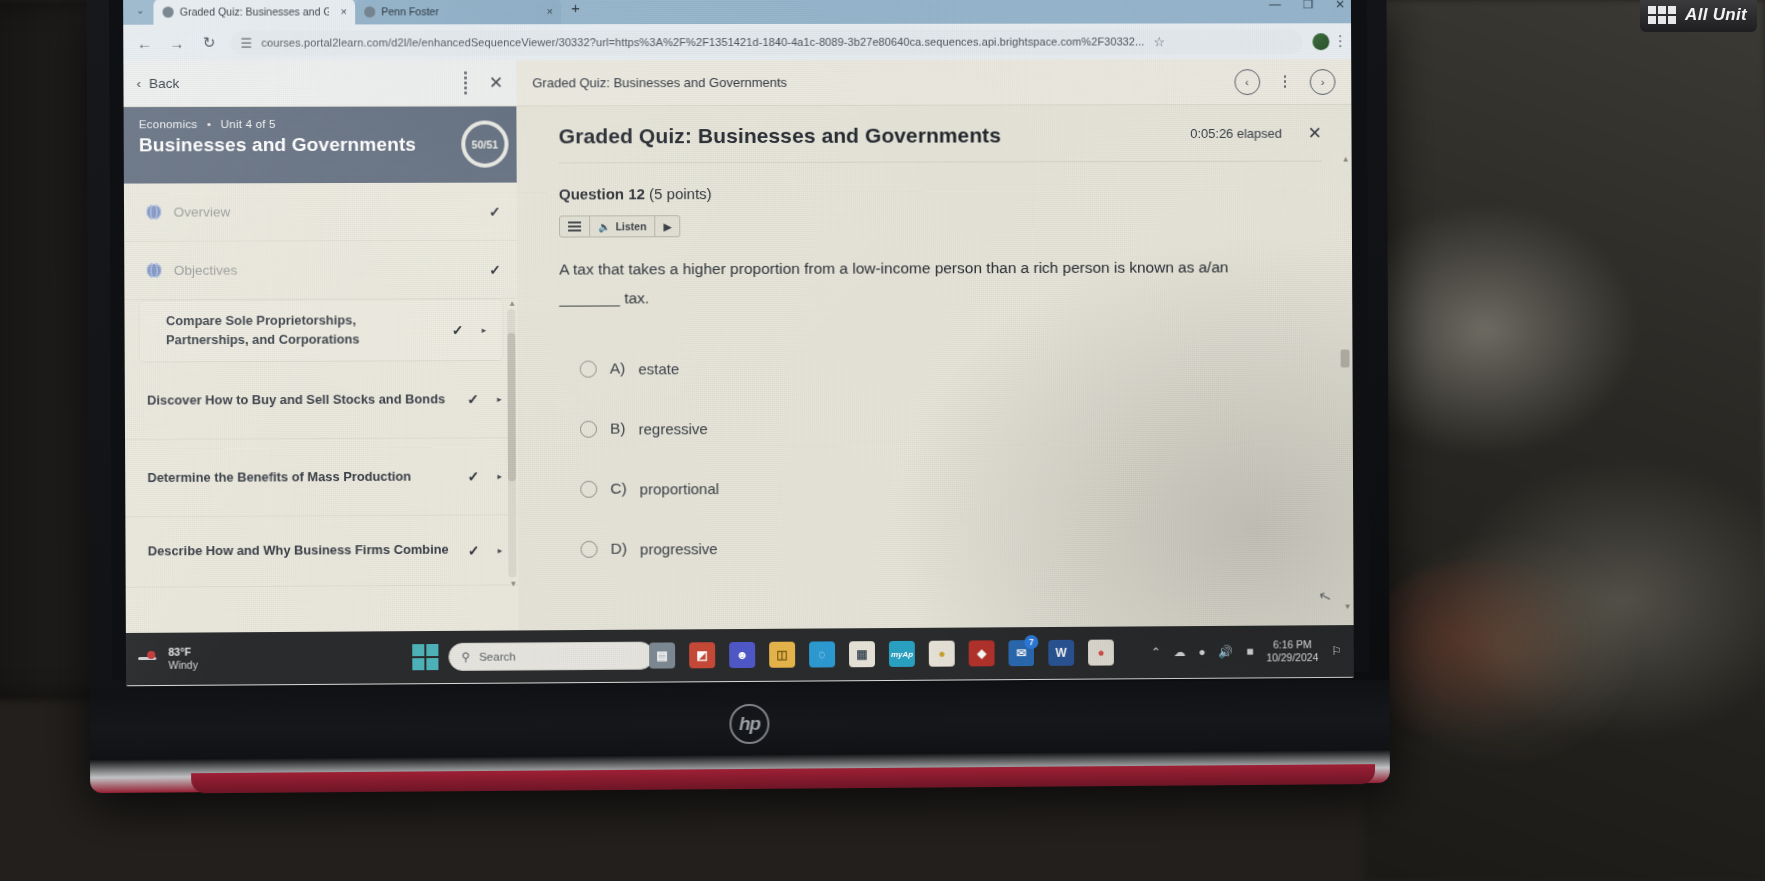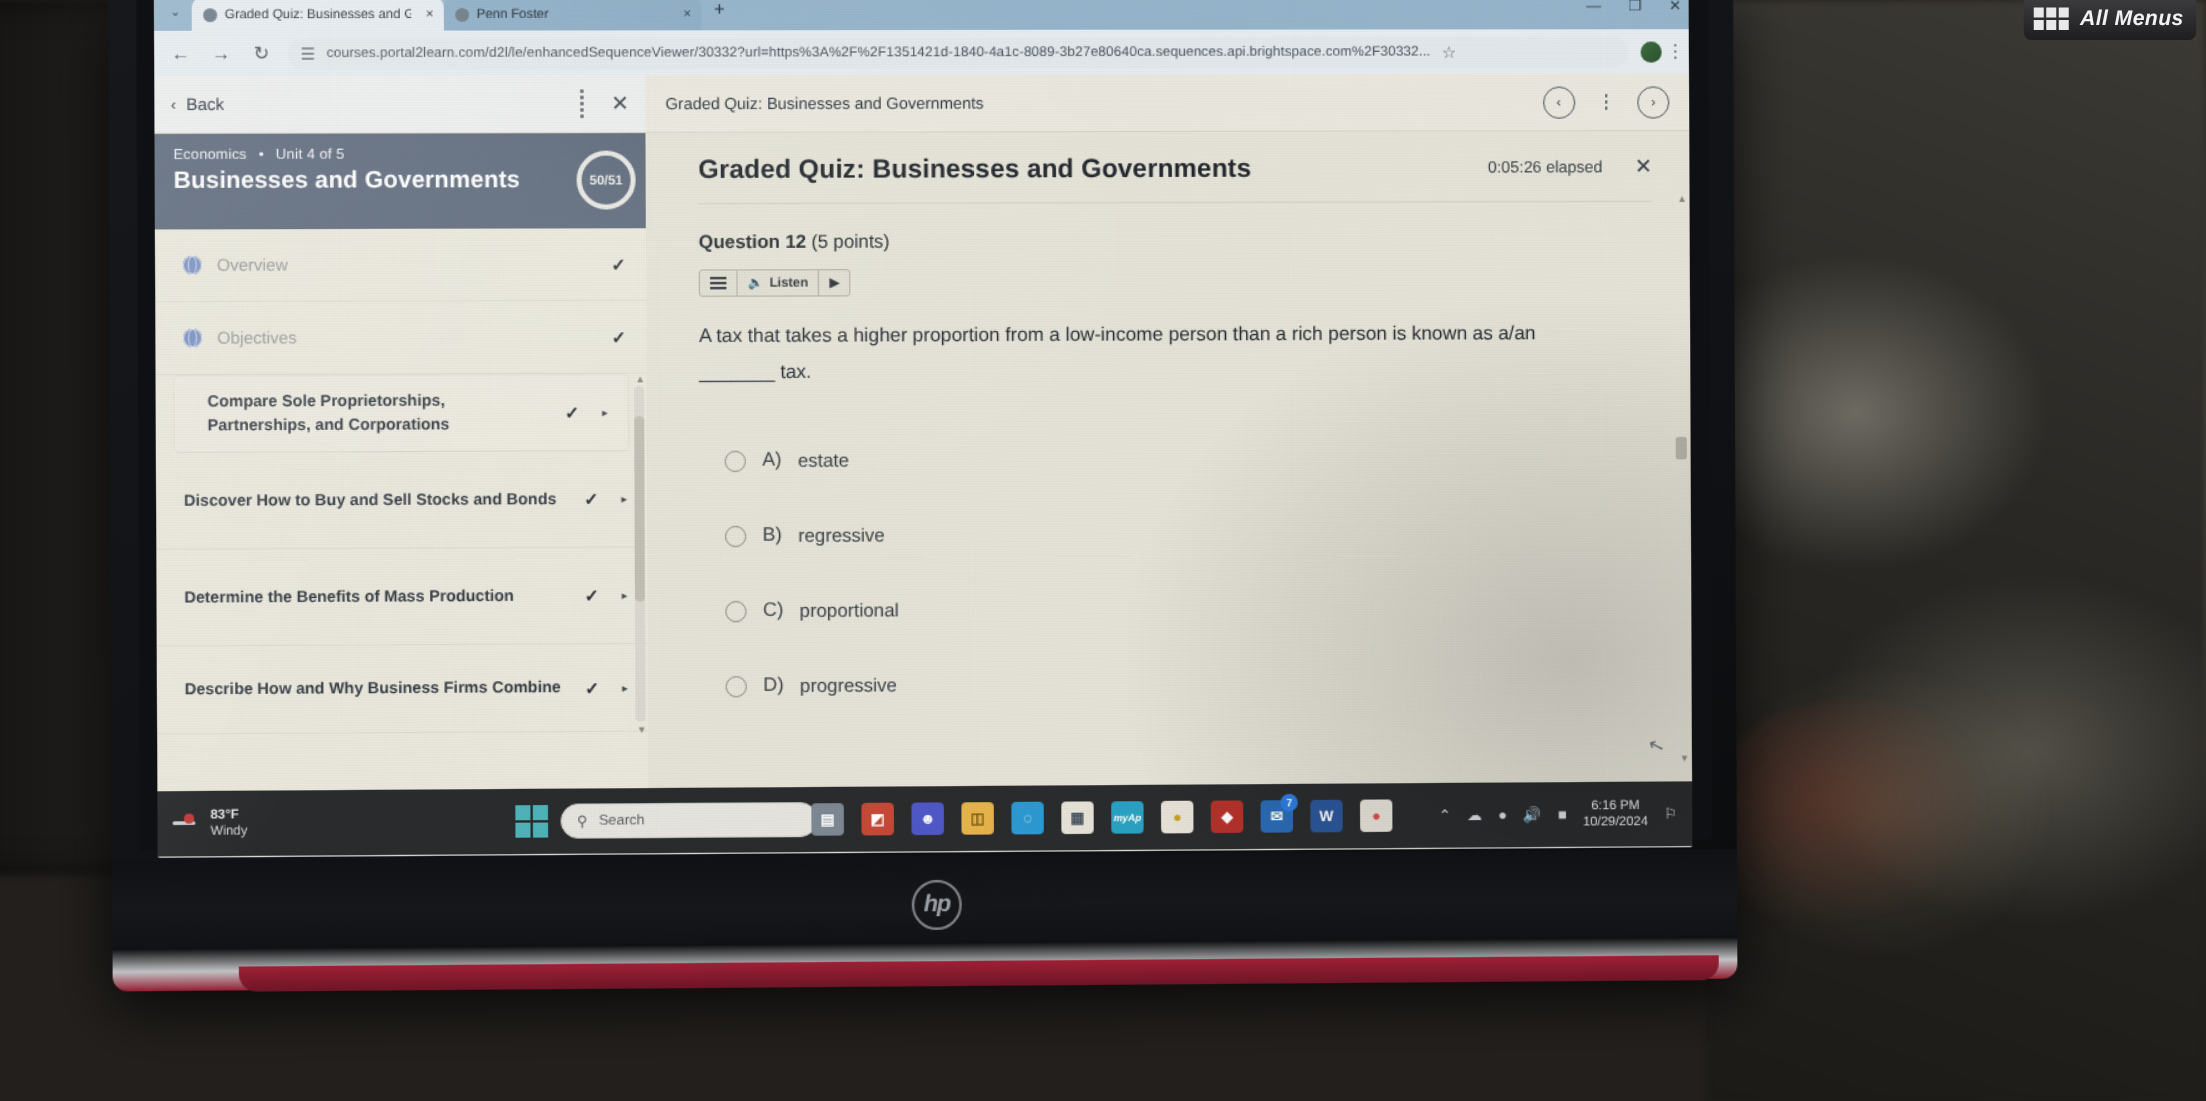--- a/index.html
+++ b/index.html
@@ -388,21 +388,21 @@
 
   <div id="all-menus">
     <span class="grid-icon">
       <i></i>
         <i></i>
         <i></i>
         <i></i>
         <i></i>
         <i></i>
     </span>
-    <span class="am-label">All Menus</span>
+    <span class="am-label">All Unit</span>
   </div>
 
   <div id="laptop">
     <div id="lid"></div>
     <div id="bezel"></div>
 
     <div id="screen">
 
       <div id="chrome-tabstrip">
         <div class="tabstrip-chevron">⌄</div>

